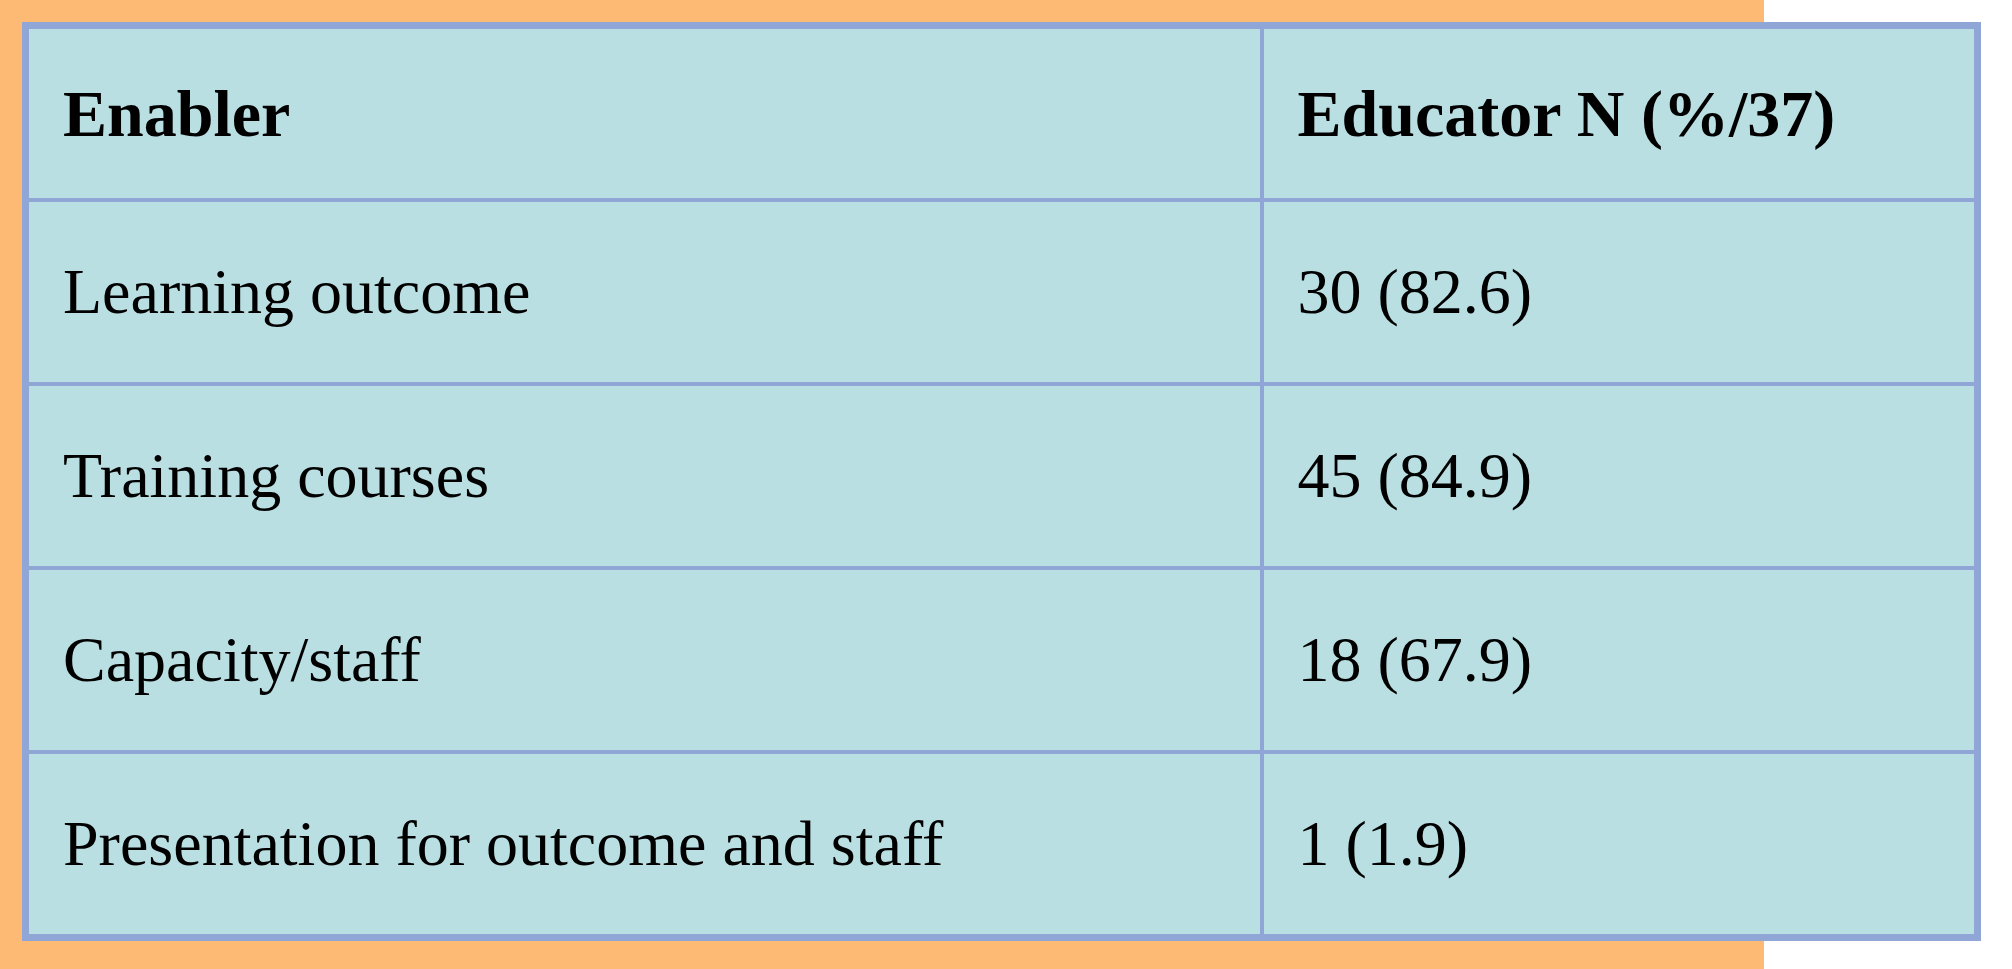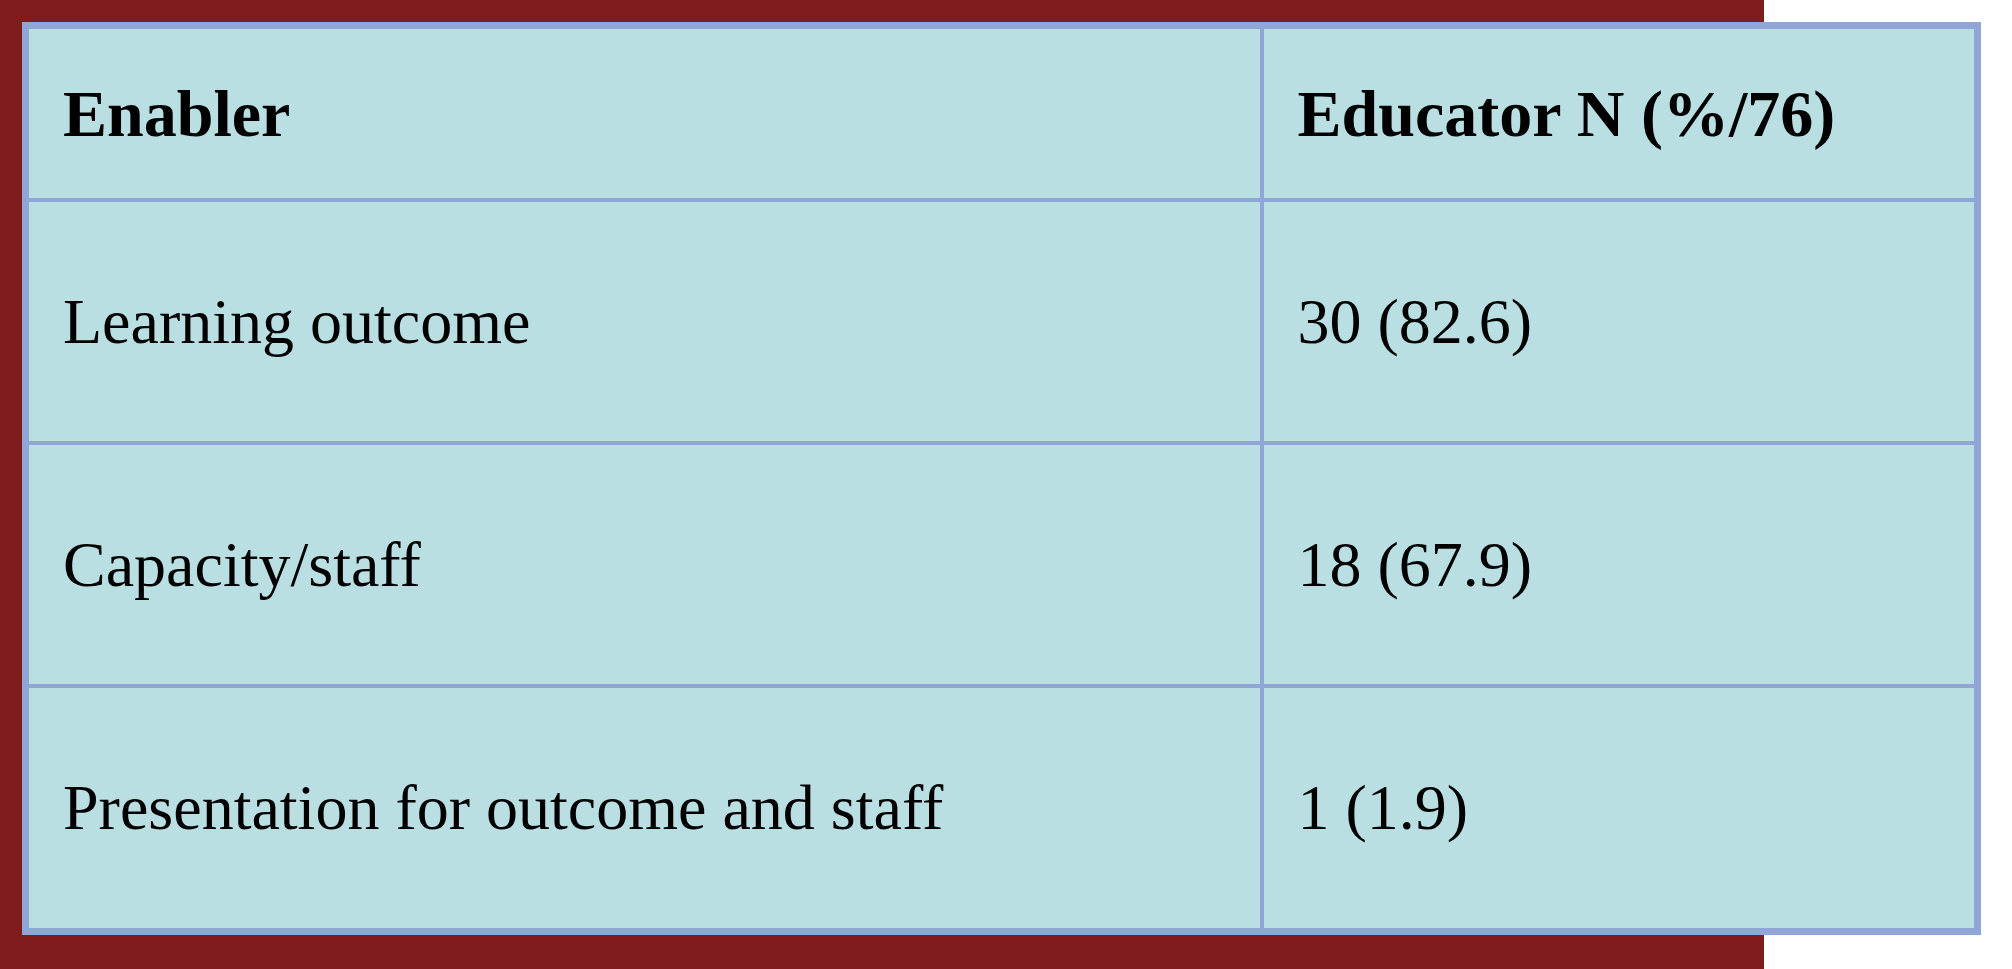--- a/index.html
+++ b/index.html
@@ -7,21 +7,21 @@
     padding: 0;
     background: #ffffff;
     width: 2012px;
     height: 969px;
     overflow: hidden;
   }
   .page {
     position: relative;
     width: 1764px;
     height: 969px;
-    background: #7f1d1d;
+    background: #fdba74;
     font-family: "Liberation Serif", "DejaVu Serif", serif;
     color: #000000;
   }
   table.enablers {
     position: absolute;
     left: 22px;
     top: 22px;
     width: 1952px;
     height: 913px;
     border-collapse: collapse;
@@ -59,27 +59,31 @@
 
 <div class="page">
   <table class="enablers">
     <colgroup>
       <col class="col-enabler">
       <col class="col-educator">
     </colgroup>
     <thead>
       <tr>
         <th>Enabler</th>
-        <th>Educator N (%/76)</th>
+        <th>Educator N (%/37)</th>
       </tr>
     </thead>
     <tbody>
       <tr>
         <td>Learning outcome</td>
         <td>30 (82.6)</td>
+      </tr>
+      <tr>
+        <td>Training courses</td>
+        <td>45 (84.9)</td>
       </tr>
       <tr>
         <td>Capacity/staff</td>
         <td>18 (67.9)</td>
       </tr>
       <tr>
         <td>Presentation for outcome and staff</td>
         <td>1 (1.9)</td>
       </tr>
     </tbody>

